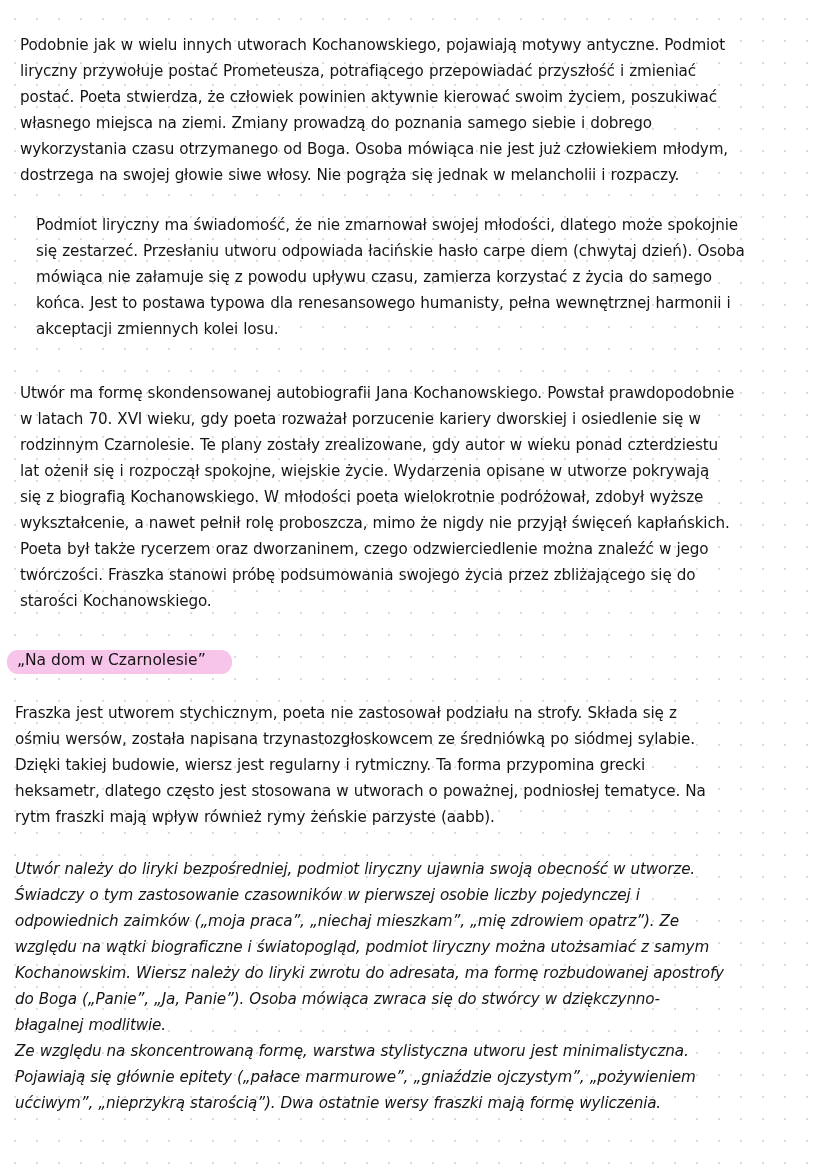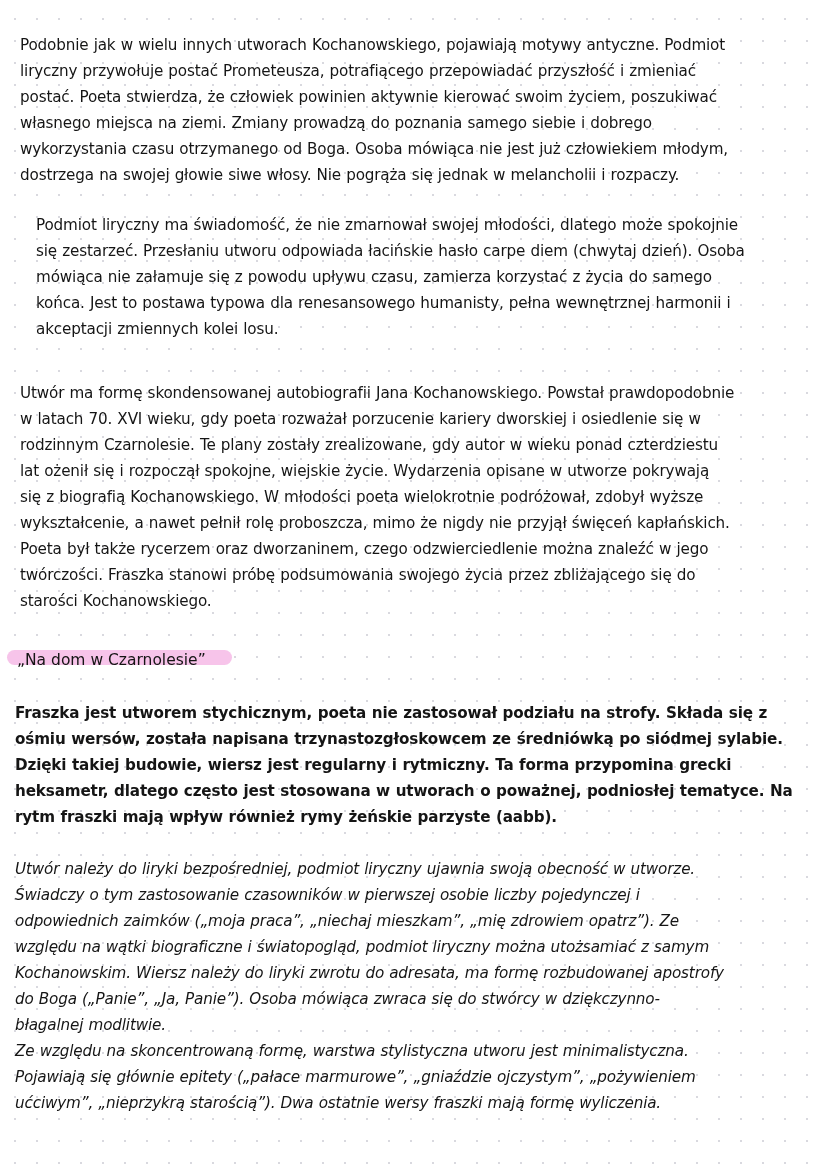--- a/index.html
+++ b/index.html
@@ -24,27 +24,27 @@
       line-height: 26px;
       letter-spacing: -0.15px;
       word-spacing: 0.5px;
       margin: 0;
       white-space: pre-line;
     }
     .para.sec2 { left: 15px; }
     #p1 { top: 32px; }
     #p2 { top: 212px; margin-left: 16px; }
     #p3 { top: 380px; }
-    #p4 { top: 700px; font-weight: bold; }
+    #p4 { top: 700px; }
     #p5 { top: 856px; font-style: italic; }
     .heading {
       position: absolute;
       left: 7px;
       top: 650px;
-      height: 15px;
+      height: 24px;
       width: 225px;
       background: #f7c4ea;
       border-radius: 11px;
       padding-left: 10px;
       box-sizing: border-box;
       font-size: 15.5px;
       line-height: 21px;
       color: #151515;
     }
   </style>

